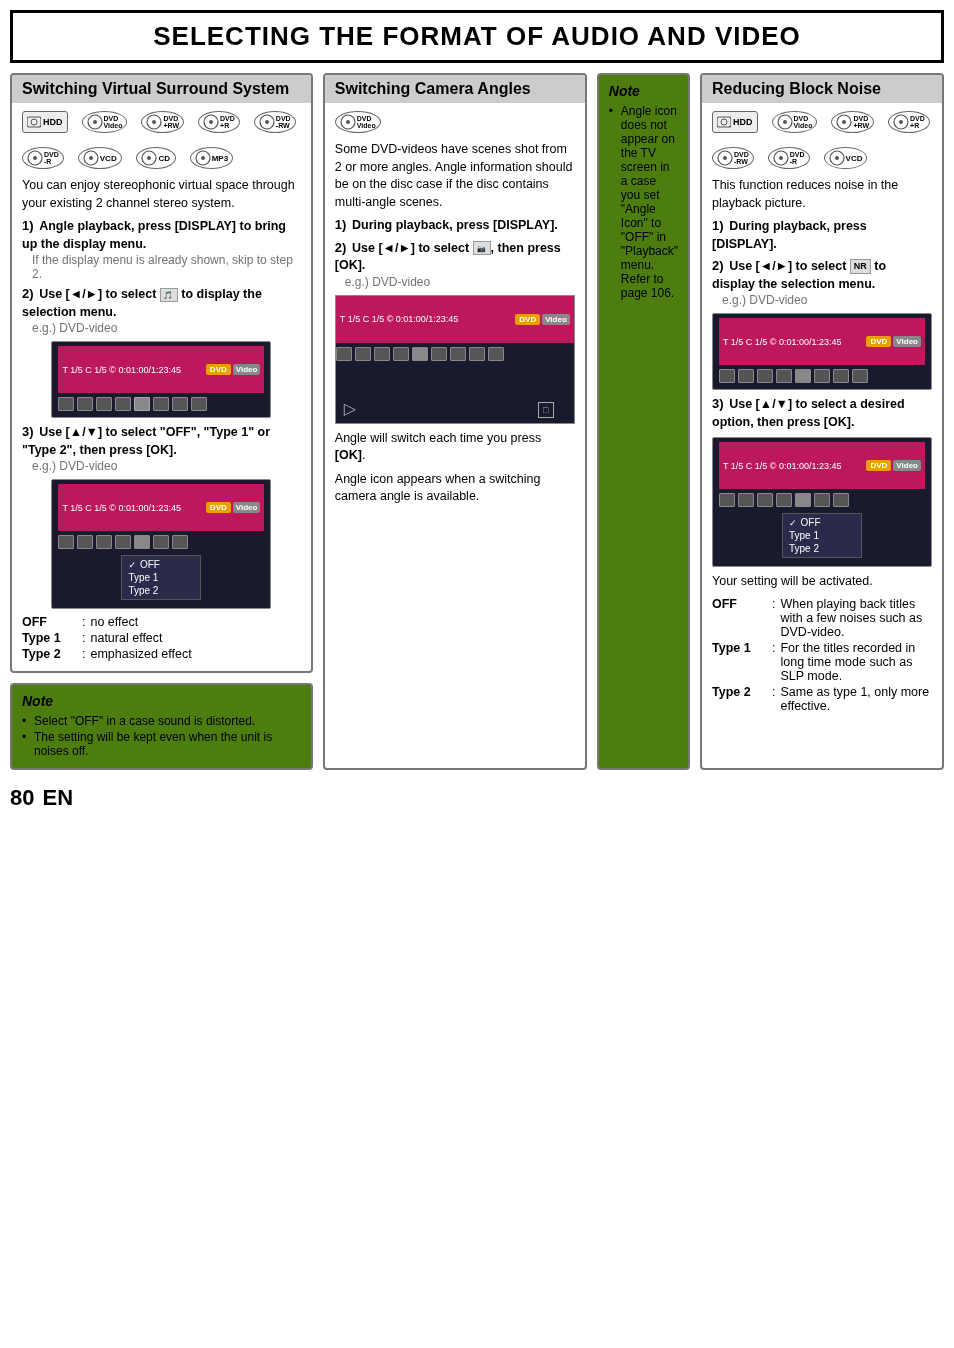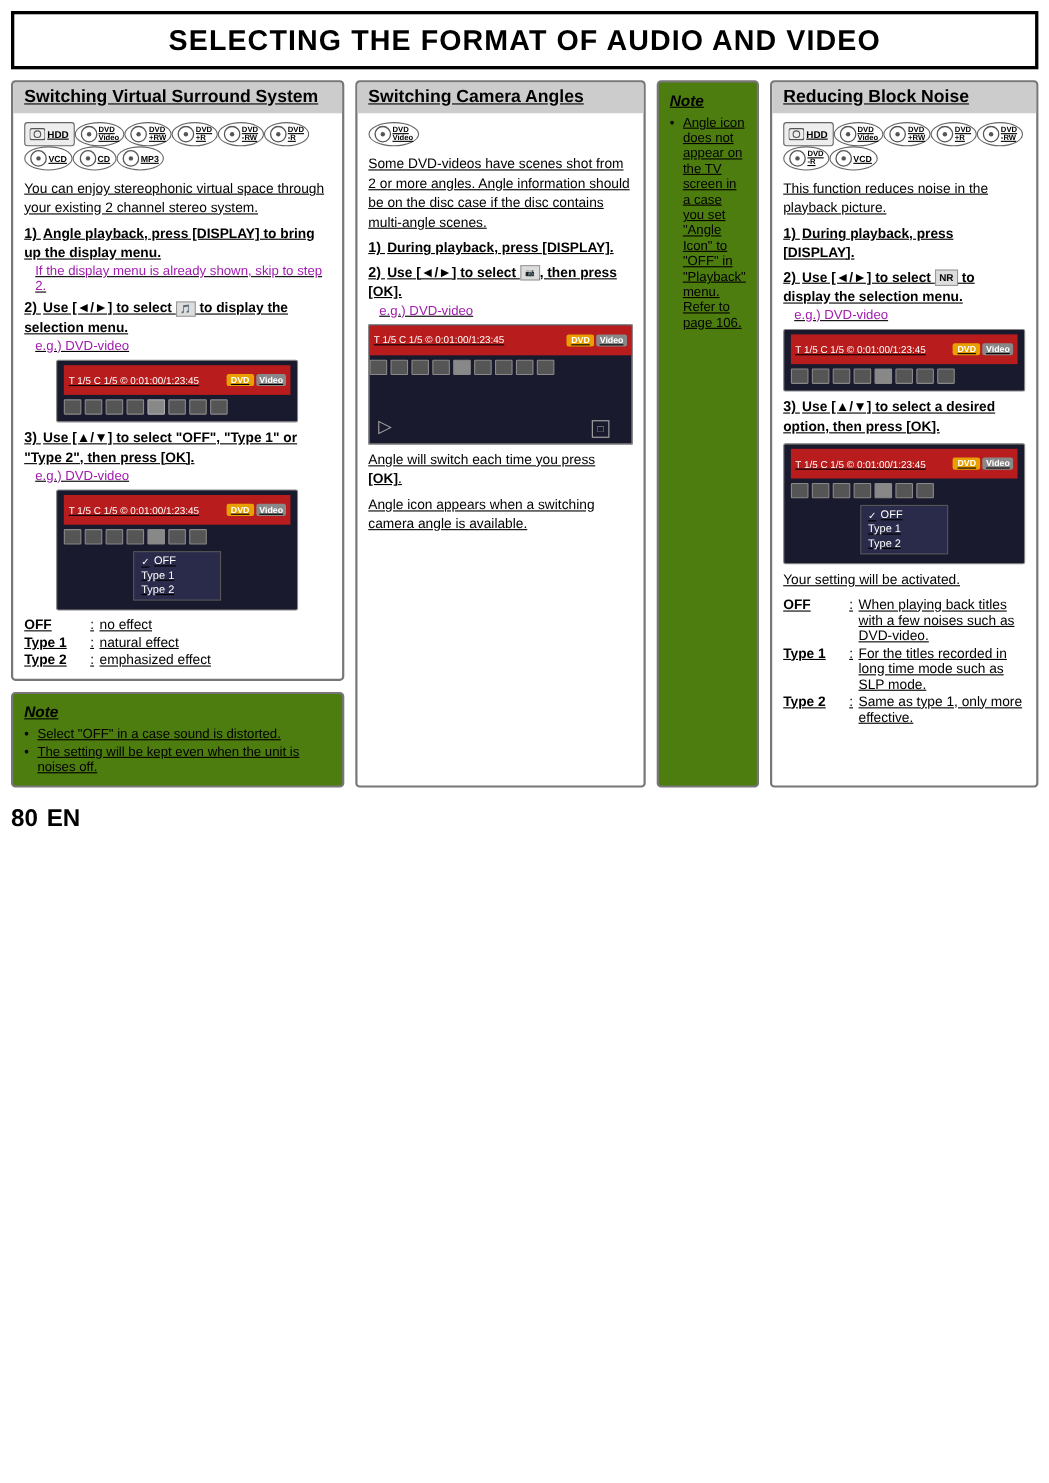--- a/index.html
+++ b/index.html
@@ -23,21 +23,20 @@
       font-weight: 900;
       letter-spacing: 1px;
       border: 3px solid #000;
       padding: 8px 0;
       margin-bottom: 10px;
       background: #fff;
     }
     .two-col {
       display: flex;
       gap: 10px;
-      text-decoration: underline;
     }
     .left-col {
       flex: 1;
       display: flex;
       flex-direction: column;
       gap: 10px;
     }
     .right-col {
       flex: 1;
       display: flex;
@@ -80,21 +79,21 @@
       font-size: 12px;
     }
     .note-box ul li::before {
       content: "•";
       position: absolute;
       left: 0;
     }
     .media-icons {
       display: flex;
       flex-wrap: wrap;
-      gap: 0;
+      gap: 14px;
       margin-bottom: 8px;
     }
     .media-icon {
       display: inline-flex;
       align-items: center;
       justify-content: center;
       border: 1.5px solid #666;
       border-radius: 50%;
       font-size: 9px;
       font-weight: 700;
@@ -120,39 +119,39 @@
       font-size: 13px;
     }
     .step-body {
       font-size: 12.5px;
       line-height: 1.4;
       margin-left: 2px;
     }
     .step-sub {
       font-size: 12px;
       margin-left: 10px;
-      color: #a21caf;
+      color: #737373;
     }
     .screen-mock {
       border: 1px solid #888;
       background: #1a1a2e;
       color: #ddd;
       font-size: 10px;
       margin: 6px auto;
       display: block;
       width: 220px;
       padding: 4px 6px;
       border-radius: 2px;
     }
     .screen-top-bar {
       display: flex;
       align-items: center;
       justify-content: space-between;
-      background: #b91c1c;
-      padding: 8px 4px;
+      background: #be185d;
+      padding: 18px 4px;
       font-size: 9px;
       color: #fff;
       margin-bottom: 2px;
     }
     .screen-icon-row {
       display: flex;
       gap: 3px;
       padding: 2px 0;
     }
     .screen-icon {

